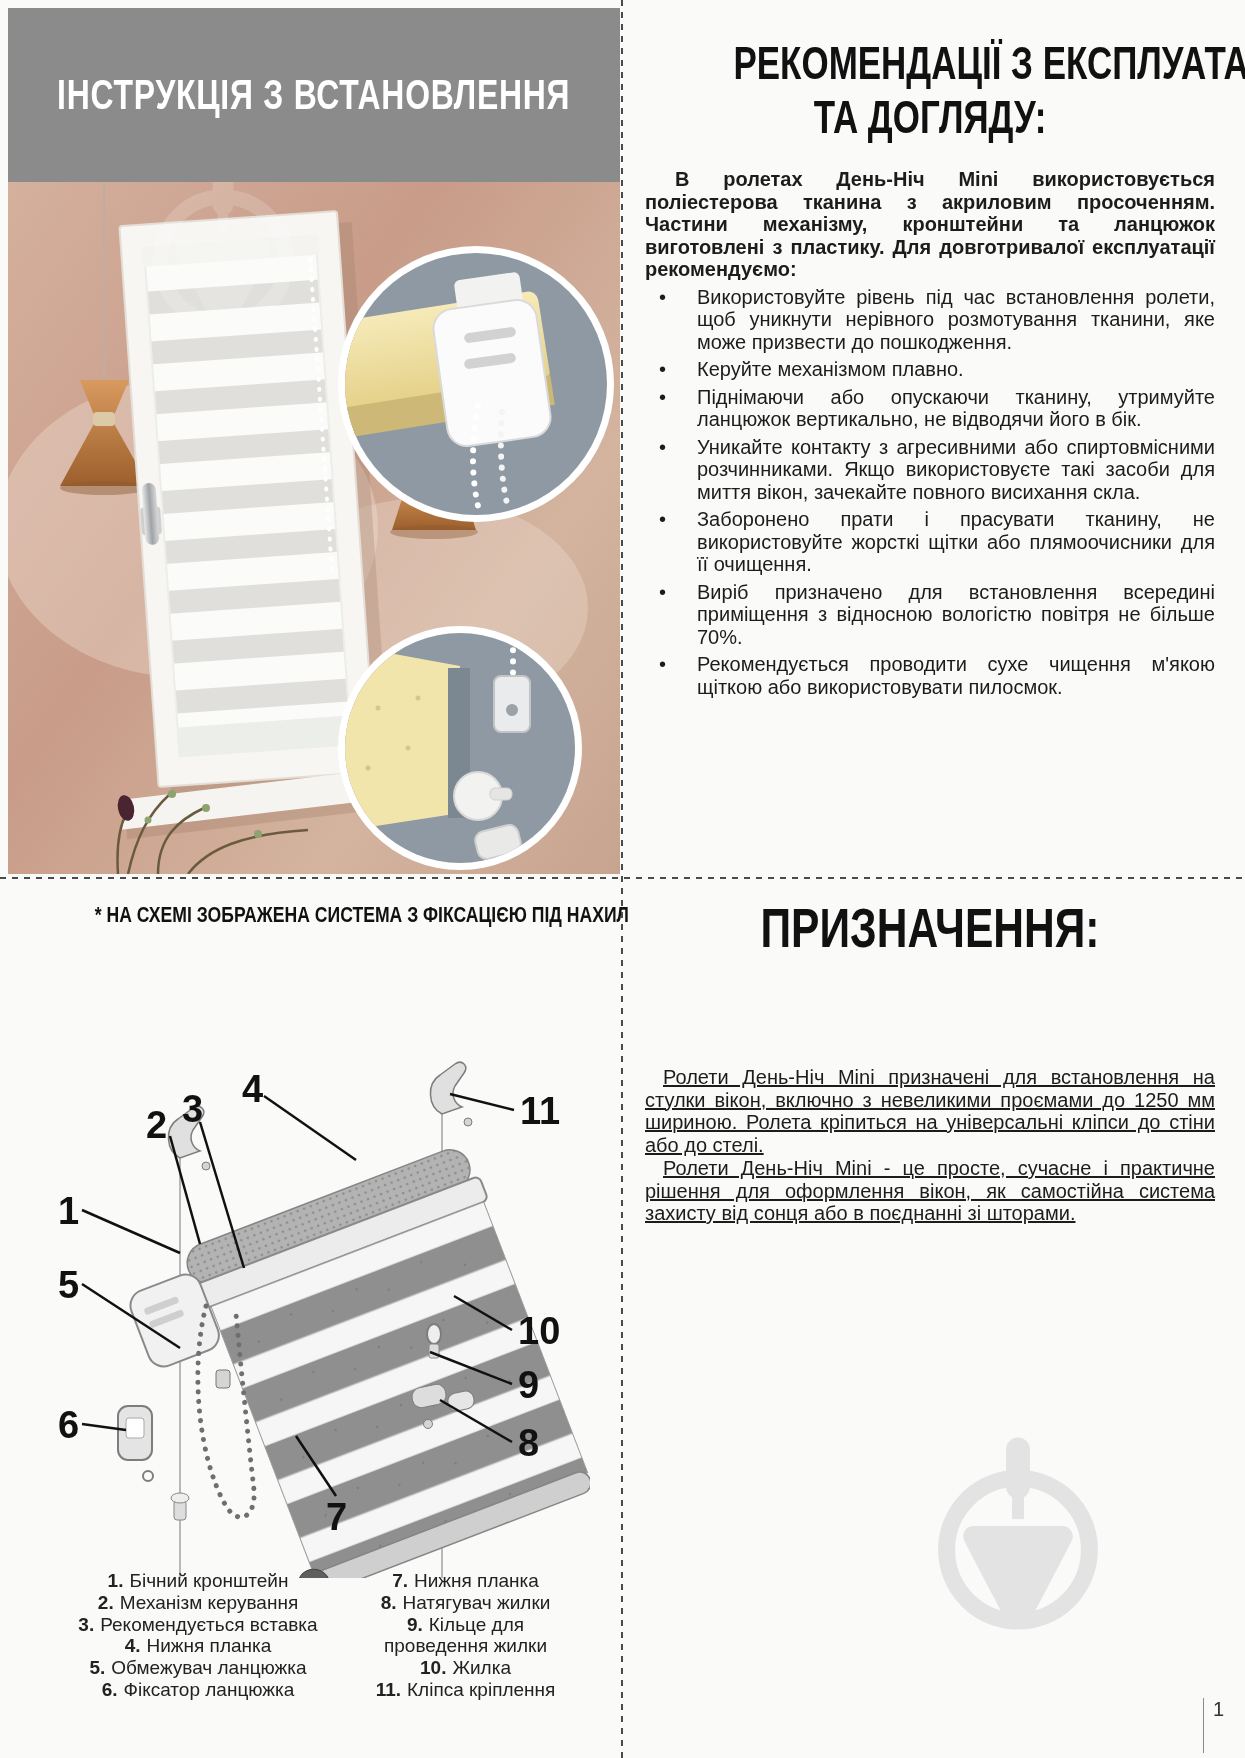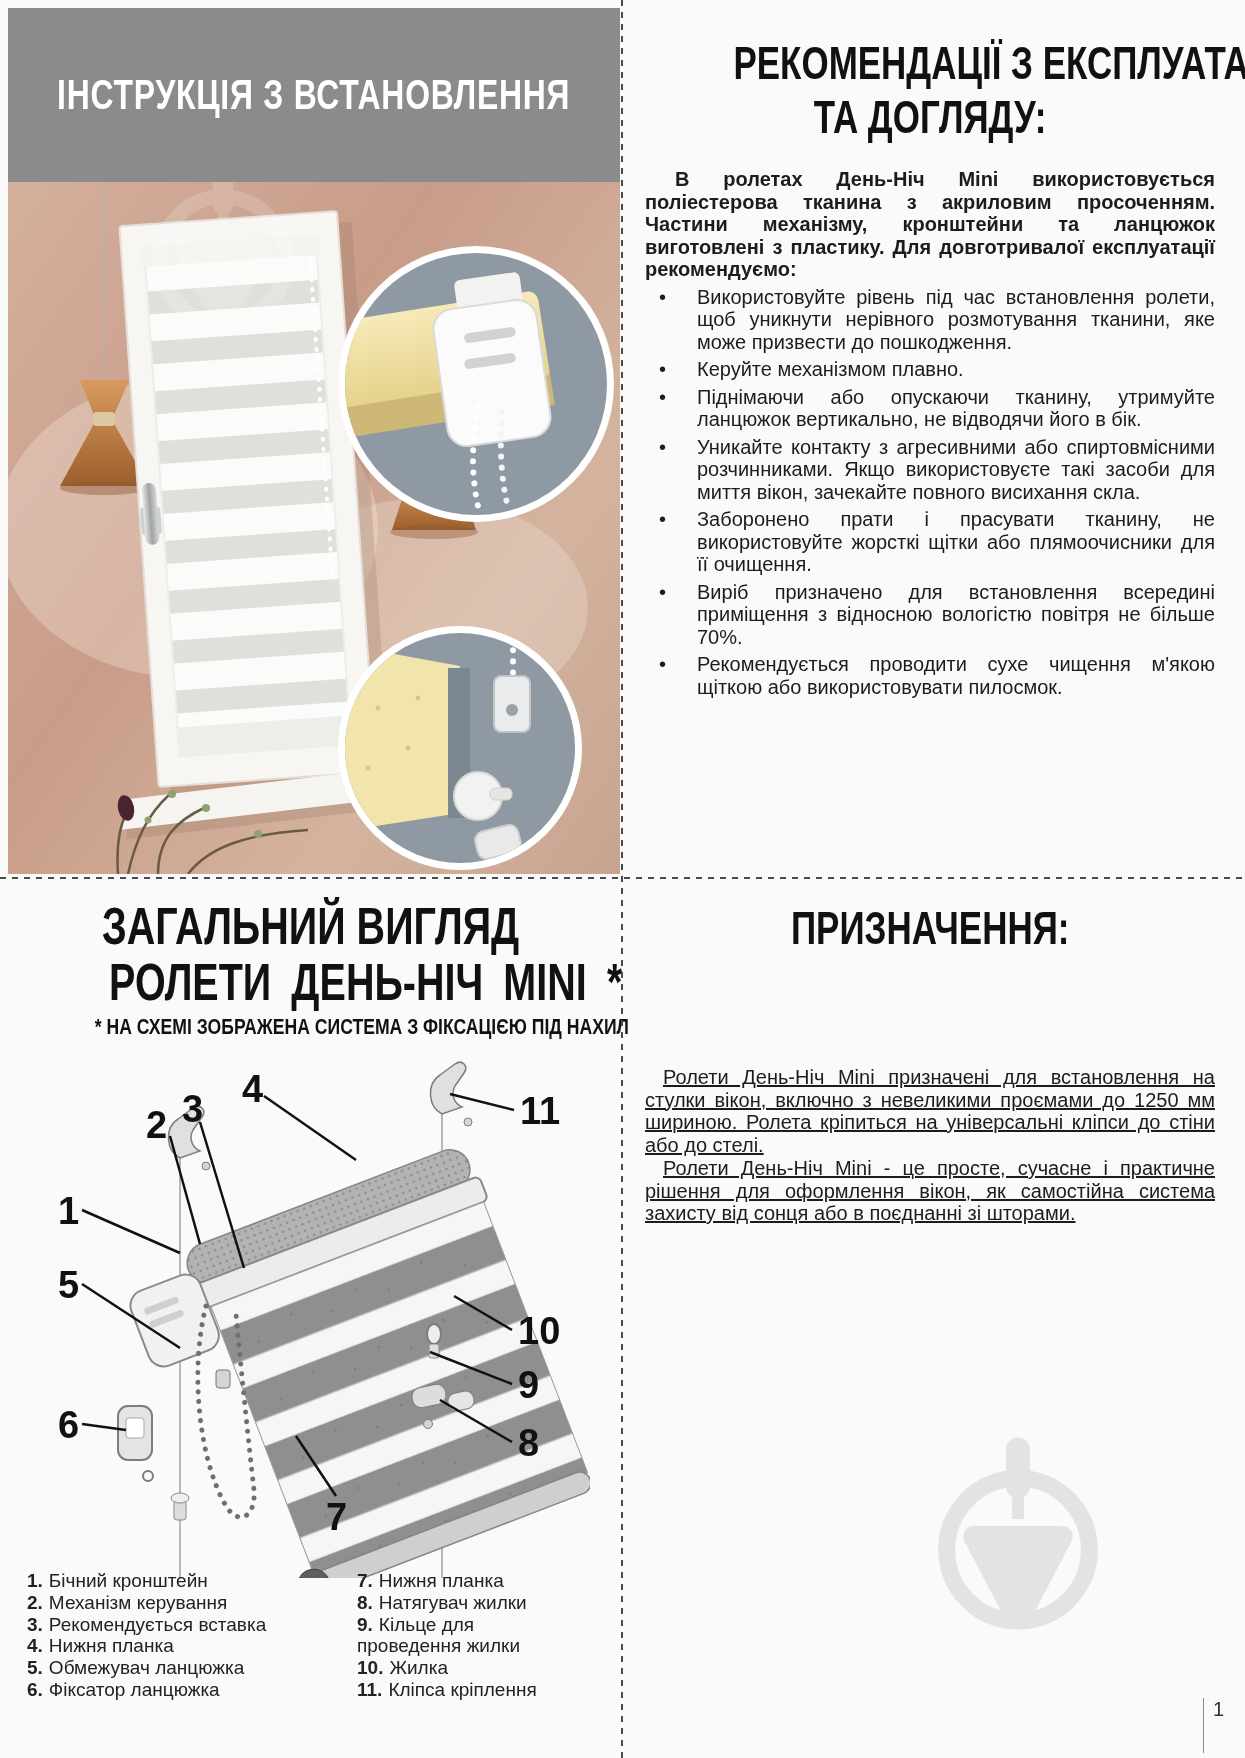--- a/index.html
+++ b/index.html
@@ -34,29 +34,29 @@
 
   
   .bl-col{position:absolute;left:28px;top:898px;width:566px;}
   .bl-title{font-size:52px;line-height:56px;color:#111;}
   .bl-title .cond2{word-spacing:12px;}
   .bl-note{font-size:22px;line-height:34px;color:#111;}
   .bl-note .cond{transform:scaleX(0.8);}
   .diagram{position:absolute;left:30px;top:1038px;width:560px;height:540px;}
   .dg-num{font-size:38px;font-weight:bold;fill:#111;font-family:"Liberation Sans",sans-serif;}
   .leader{stroke:#111;stroke-width:2.5;}
-  .legend{position:absolute;left:27px;top:1570px;display:flex;}
+  .legend{position:absolute;left:33px;top:1570px;display:flex;text-align:center;}
   .lg-col1{width:330px;}
   .lg-col2{width:205px;}
   .lg-item{font-size:19px;line-height:21.8px;color:#222;}
   .lg-item b{margin-right:6px;}
 
   
   .br-col{position:absolute;left:645px;top:902px;width:570px;}
-  .br-title{font-size:46px;line-height:52px;color:#111;}
+  .br-title{font-size:56px;line-height:52px;color:#111;}
   .br-paras{margin-top:112px;}
   .br-p{text-indent:18px;margin:0 0 1px 0;text-decoration:underline;}
 
   
   .wm{position:absolute;}
   .wm-br{left:933px;top:1434px;}
 
   
   .footer{position:absolute;left:1203px;top:1698px;height:55px;border-left:1.5px solid #8a8a8a;
     padding-left:9px;font-size:20px;color:#333;}
@@ -197,24 +197,20 @@
       <div class="b-item body-text"><span class="dot">•</span><span>Керуйте механізмом плавно.</span></div>
       <div class="b-item body-text"><span class="dot">•</span><span>Піднімаючи або опускаючи тканину, утримуйте ланцюжок вертикально, не відводячи його в бік.</span></div>
       <div class="b-item body-text"><span class="dot">•</span><span>Уникайте контакту з агресивними або спиртовмісними розчинниками. Якщо використовуєте такі засоби для миття вікон, зачекайте повного висихання скла.</span></div>
       <div class="b-item body-text"><span class="dot">•</span><span>Заборонено прати і прасувати тканину, не використовуйте жорсткі щітки або плямоочисники для її очищення.</span></div>
       <div class="b-item body-text"><span class="dot">•</span><span>Виріб призначено для встановлення всередині приміщення з відносною вологістю повітря не більше 70%.</span></div>
       <div class="b-item body-text"><span class="dot">•</span><span>Рекомендується проводити сухе чищення м'якою щіткою або використовувати пилосмок.</span></div>
     </div>
   </div>
 
   <div class="bl-col center">
-    <div class="bl-title">
-      <div><span class="cond">ЗАГАЛЬНИЙ ВИГЛЯД</span></div>
-      <div><span class="cond cond2">РОЛЕТИ ДЕНЬ-НІЧ MINI *</span></div>
-    </div>
     <div class="bl-note"><span class="cond">* НА СХЕМІ ЗОБРАЖЕНА СИСТЕМА З ФІКСАЦІЄЮ ПІД НАХИЛ</span></div>
   </div>
 
   <svg class="diagram" viewBox="0 0 560 540">
     <defs>
       <pattern id="fab" width="300" height="62" patternUnits="userSpaceOnUse">
         <rect width="300" height="36" fill="#8f8f8f"></rect>
         <rect y="36" width="300" height="26" fill="#f6f6f6"></rect>
         <line x1="0" y1="36" x2="300" y2="36" stroke="#c5c5c5"></line>
         <line x1="0" y1="62" x2="300" y2="62" stroke="#c5c5c5"></line>

